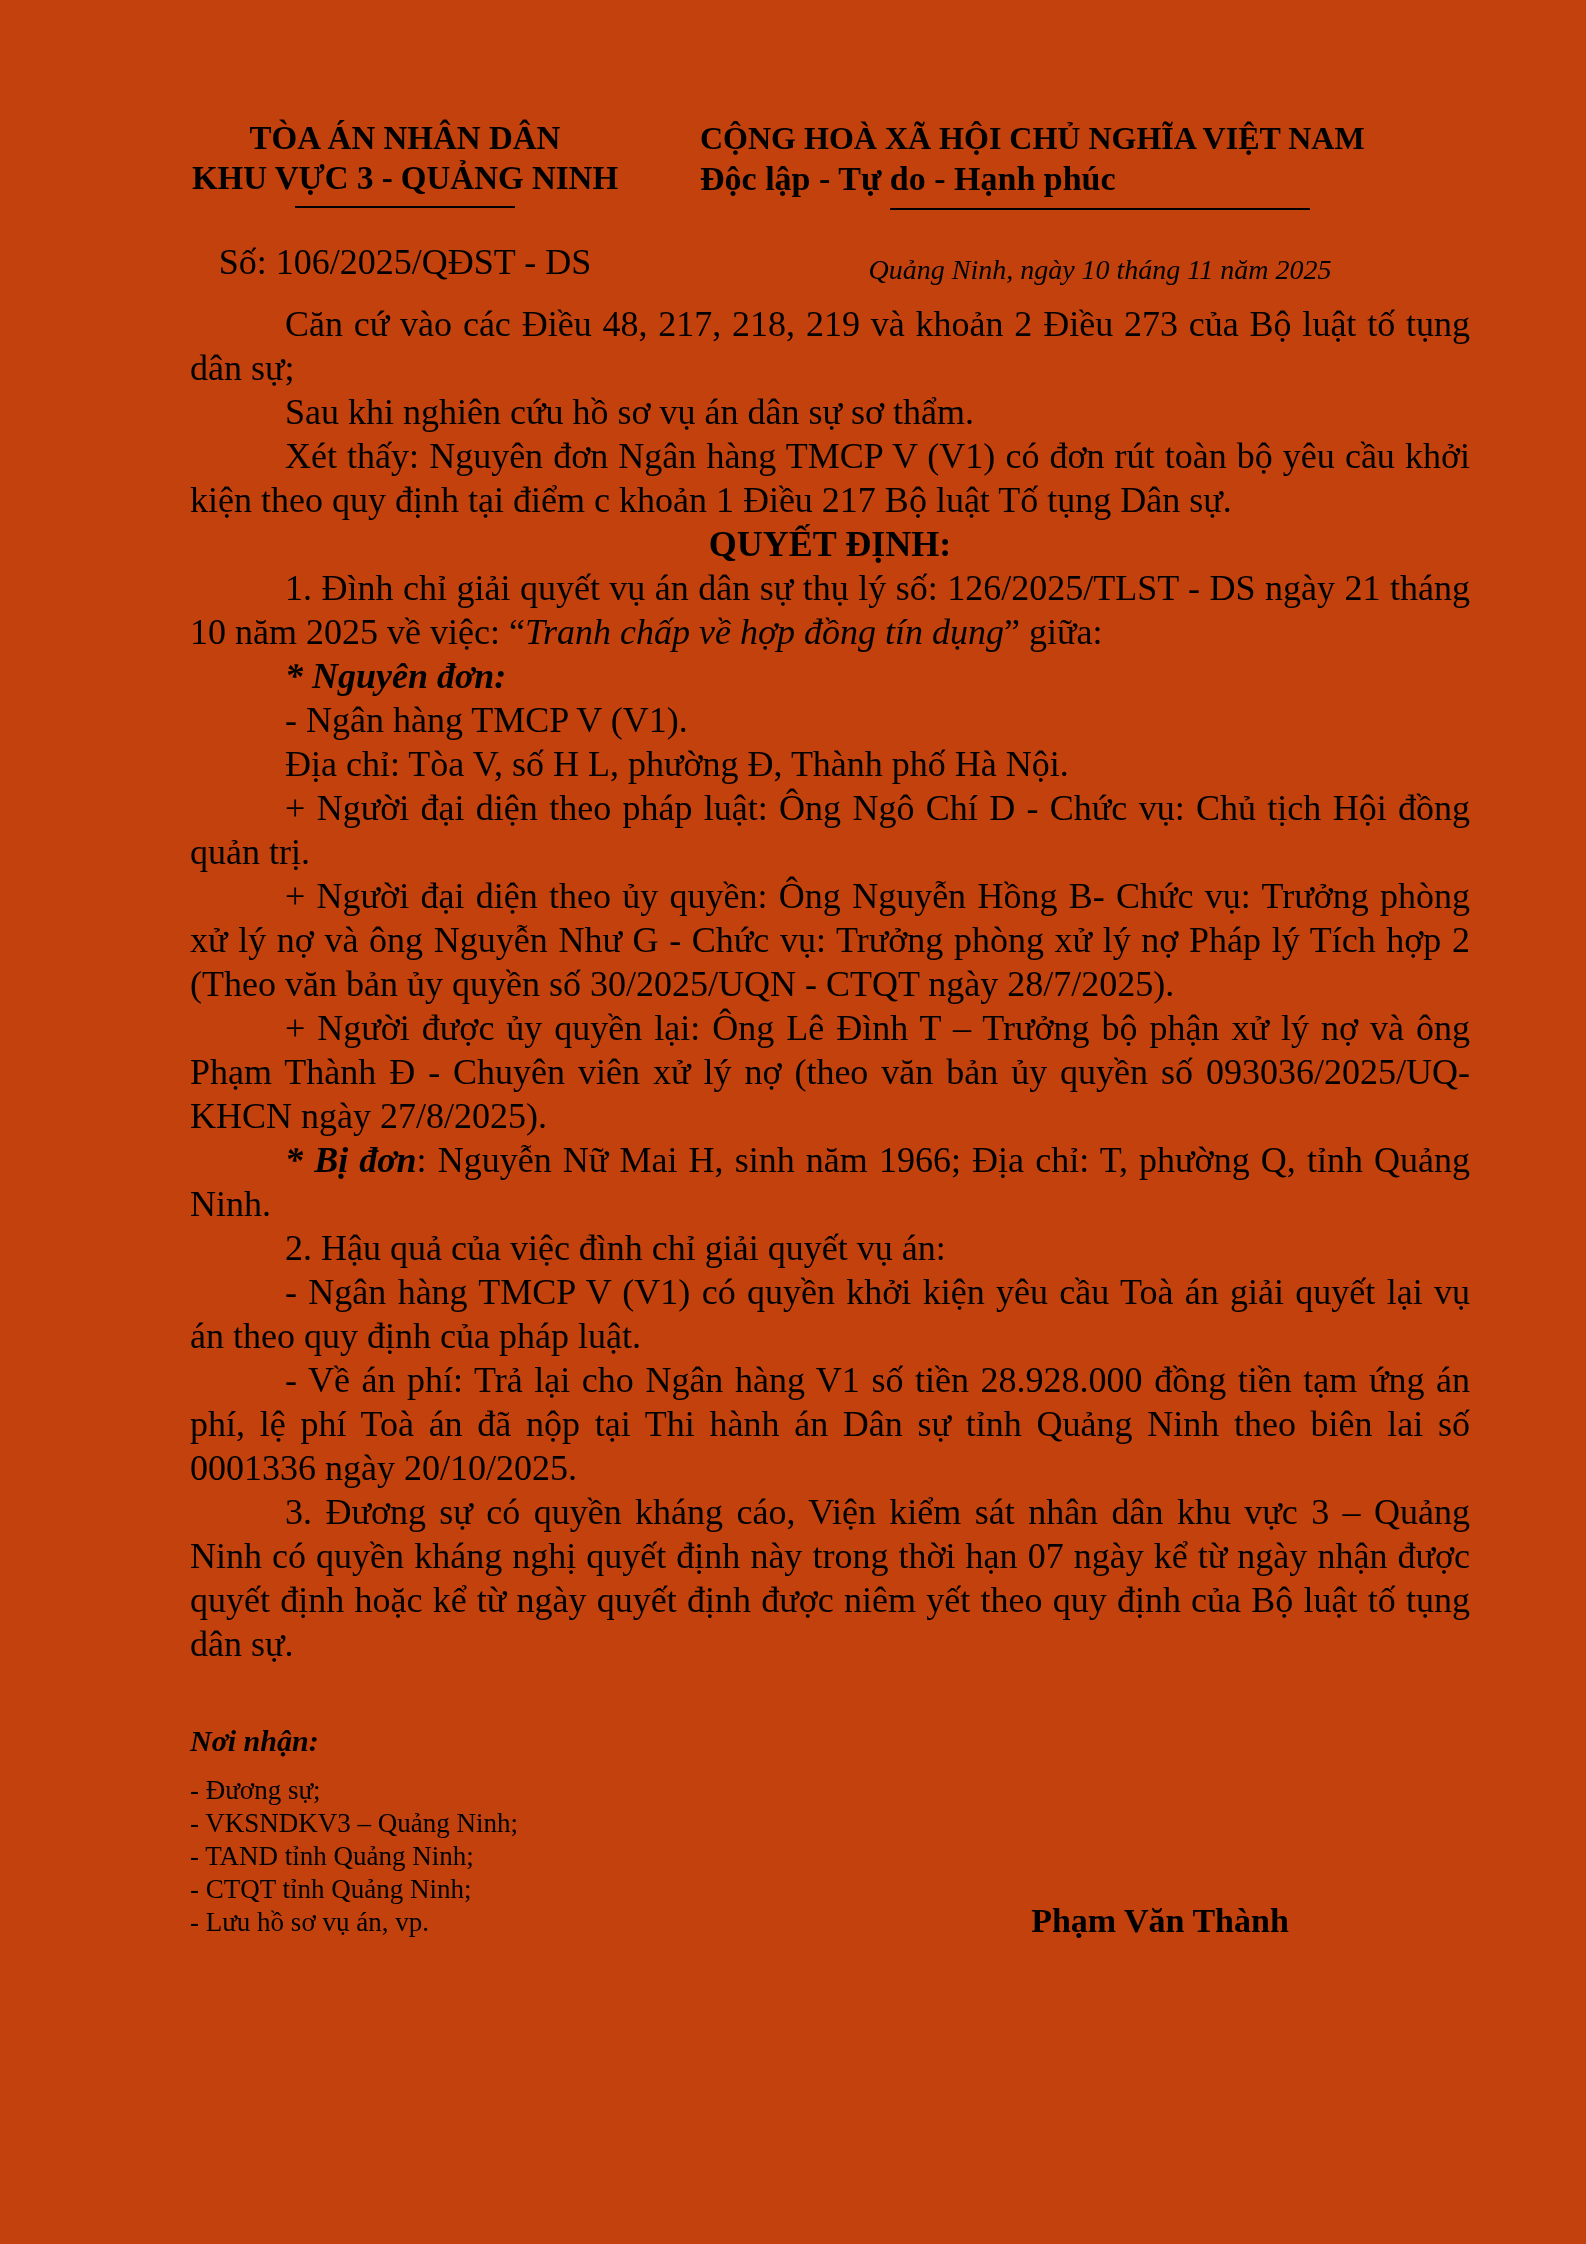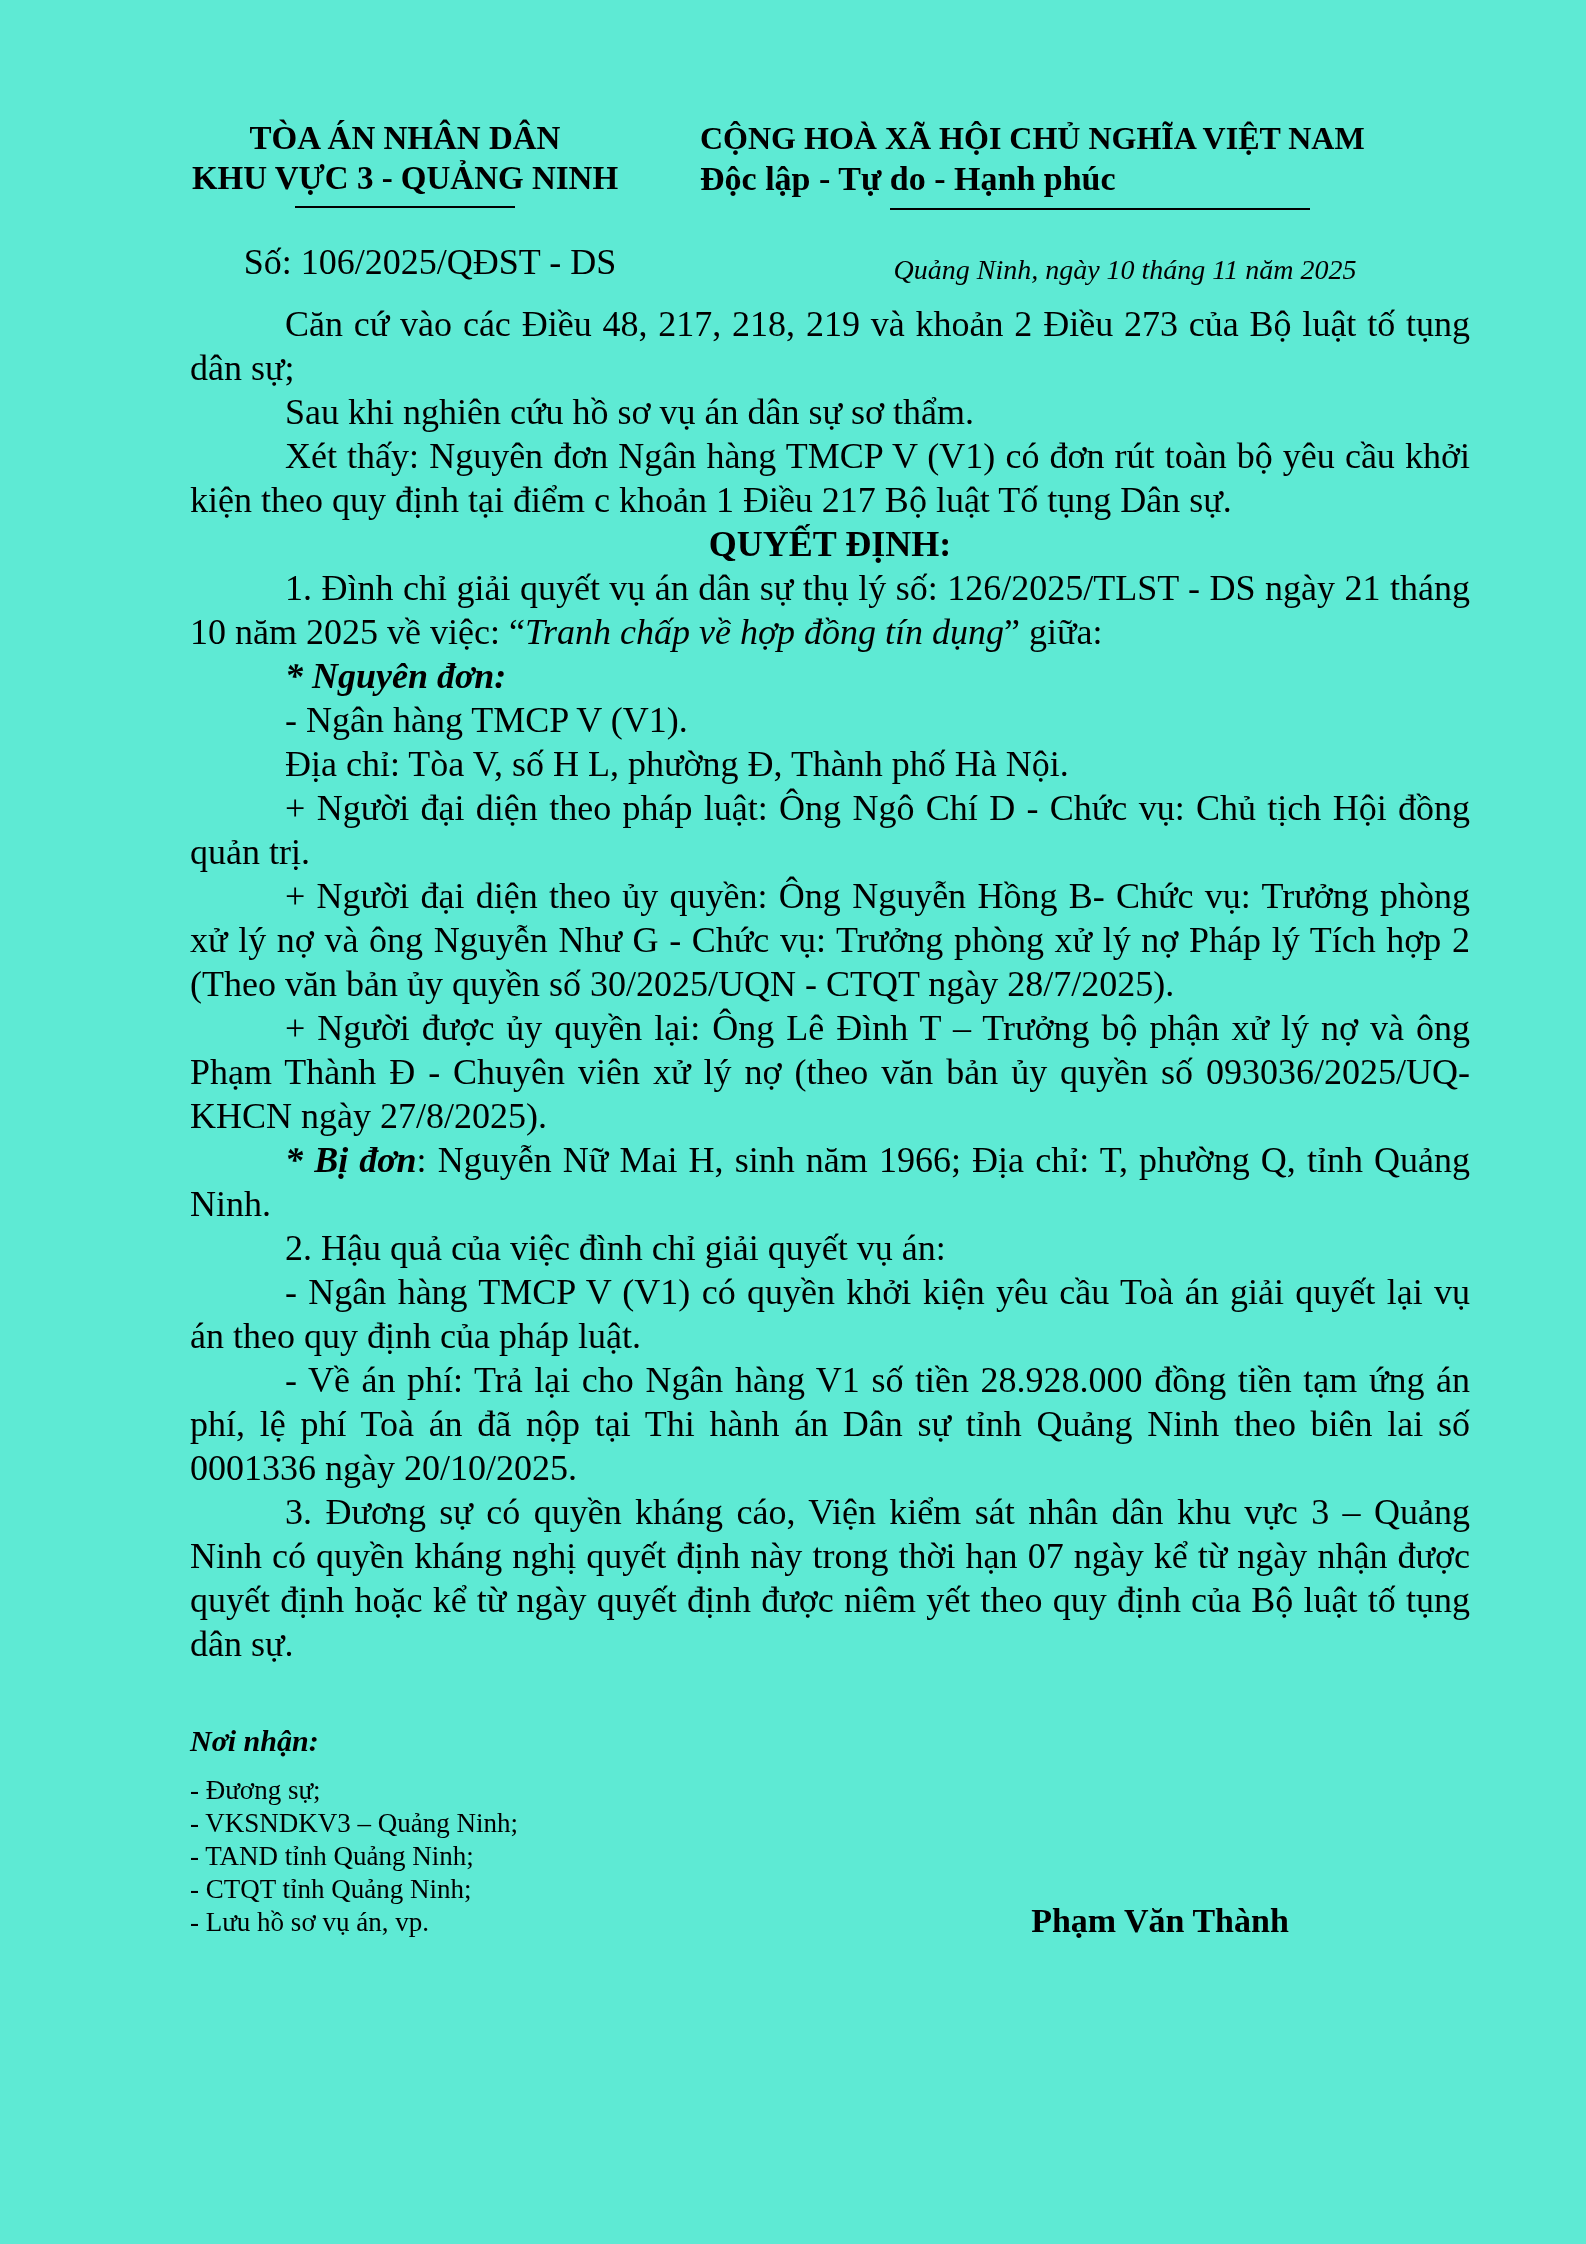--- a/index.html
+++ b/index.html
@@ -1,20 +1,20 @@
 <!DOCTYPE html>
 <html lang="vi"><head>
 <meta charset="utf-8">
 <style>
   html, body { margin: 0; padding: 0; background: #ffffff; }
   .page {
     position: relative;
     width: 1586px;
     height: 2244px;
-    background: #5eead4;
+    background: #c2410c;
     color: #000000;
     font-family: "Liberation Serif", "DejaVu Serif", serif;
     overflow: hidden;
     box-sizing: border-box;
   }
   
   .header-row { display: flex; padding-top: 118px; }
   .header-left {
     width: 560px; margin-left: 125px;
     text-align: center;
@@ -24,21 +24,21 @@
     width: 800px; margin-left: 15px;
     text-align: left;
     font-weight: bold;
   }
   .hr-line1 { font-size: 32px; line-height: 40px; }
   .hr-line2 { font-size: 34px; line-height: 42px; }
   .rule { border-bottom: 2px solid #000; margin: 8px auto 0 auto; }
   .rule-left { width: 220px; }
   .rule-right { width: 420px; }
   
-  .num-row { display: flex; margin-top: 30px; margin-left: 25px; }
+  .num-row { display: flex; margin-top: 30px; }
   .doc-number {
     width: 560px; margin-left: 125px; text-align: center;
     font-size: 36px; line-height: 44px;
   }
   .date-line {
     width: 800px; margin-left: 15px; text-align: center;
     font-style: italic; font-size: 28px; line-height: 44px;
     padding-top: 8px;
   }
   

